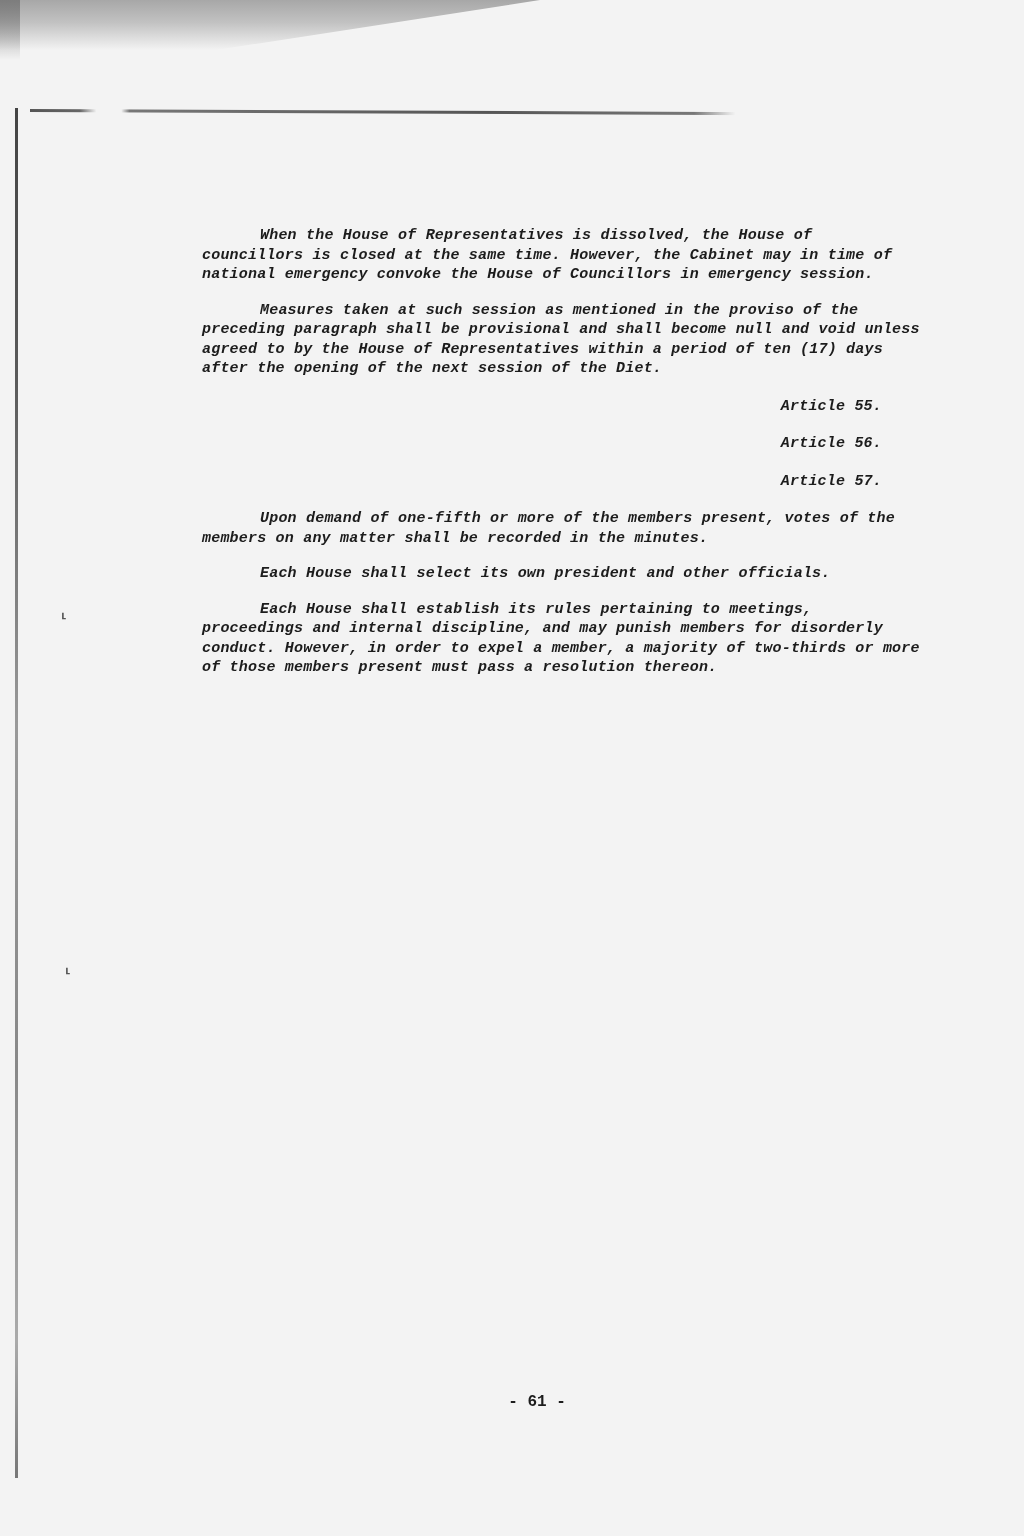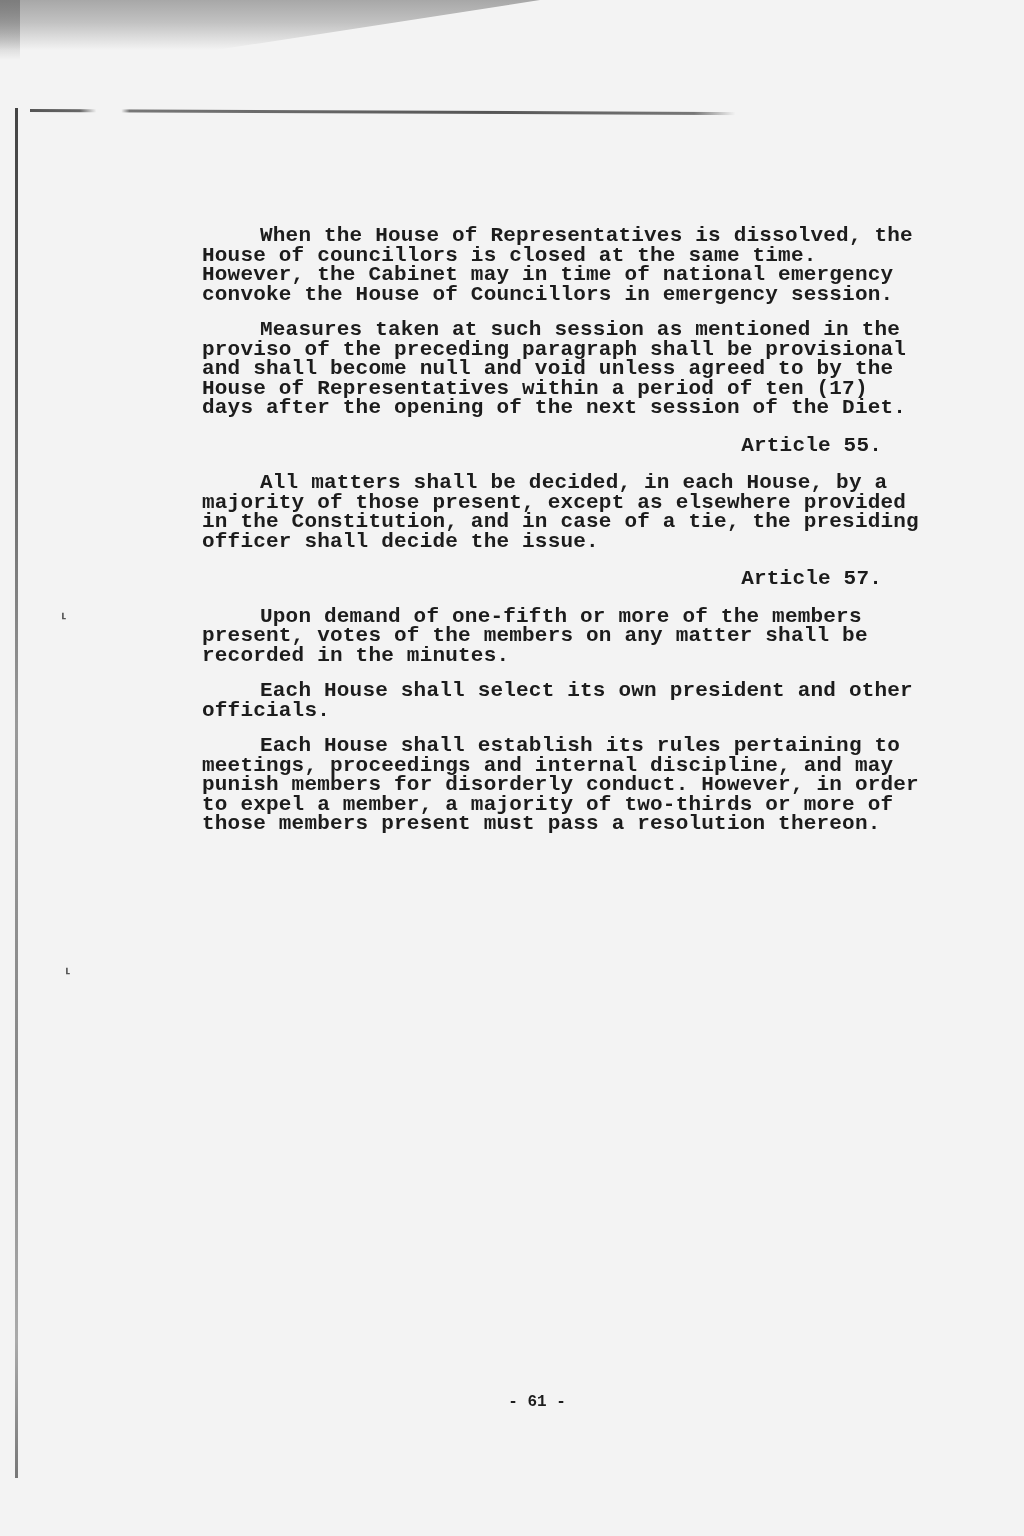--- a/index.html
+++ b/index.html
@@ -49,24 +49,25 @@
       top: 108px;
       width: 3px;
       height: 1370px;
       background: linear-gradient(180deg, #444 0%, #5a5a5a 20%, #999 45%, #888 70%, #aaa 90%, #777 100%);
     }
     .page-text {
       position: absolute;
       left: 202px;
       top: 226px;
       width: 720px;
-      font-size: 21px;
+      font-size: 15px;
       line-height: 19.5px;
       font-weight: bold;
       letter-spacing: 0.2px;
+      font-style: italic;
     }
     .para {
       margin: 0 0 16px 0;
       text-indent: 58px;
       white-space: normal;
       text-align: left;
     }
     .article-heading {
       text-align: right;
       margin: 18px 0 18px 0;
@@ -97,21 +98,21 @@
 
 <span class="mark" style="left:58px; top:600px;">⸤</span>
 <span class="mark" style="left:62px; top:955px;">⸤</span>
 
 <div class="page-text">
   <p class="para">When the House of Representatives is dissolved, the House of councillors is closed at the same time.  However, the Cabinet may in time of national emergency convoke the House of Councillors in emergency session.</p>
   <p class="para">Measures taken at such session as mentioned in the proviso of the preceding paragraph shall be provisional and shall become null and void unless agreed to by the House of Representatives within a period of ten (17) days after the opening of the next session of the Diet.</p>
 
   <div class="article-heading">Article 55.</div>
 
-  <p class="para">All matters shall be decided, in each House, by a majority of those present, except as elsewhere provided in the Constitution, and in case of a tie, the presiding officer shall decide the issue.</p>
+  <div class="article-heading">Article 56.</div>
 
   <div class="article-heading">Article 57.</div>
   <p class="para">Upon demand of one-fifth or more of the members present, votes of the members on any matter shall be recorded in the minutes.</p>
 
   <p class="para">Each House shall select its own president and other officials.</p>
   <p class="para">Each House shall establish its rules pertaining to meetings, proceedings and internal discipline, and may punish members for disorderly conduct.  However, in order to expel a member, a majority of two-thirds or more of those members present must pass a resolution thereon.</p>
 </div>
 
 <div class="page-number">- 61 -</div>
 

